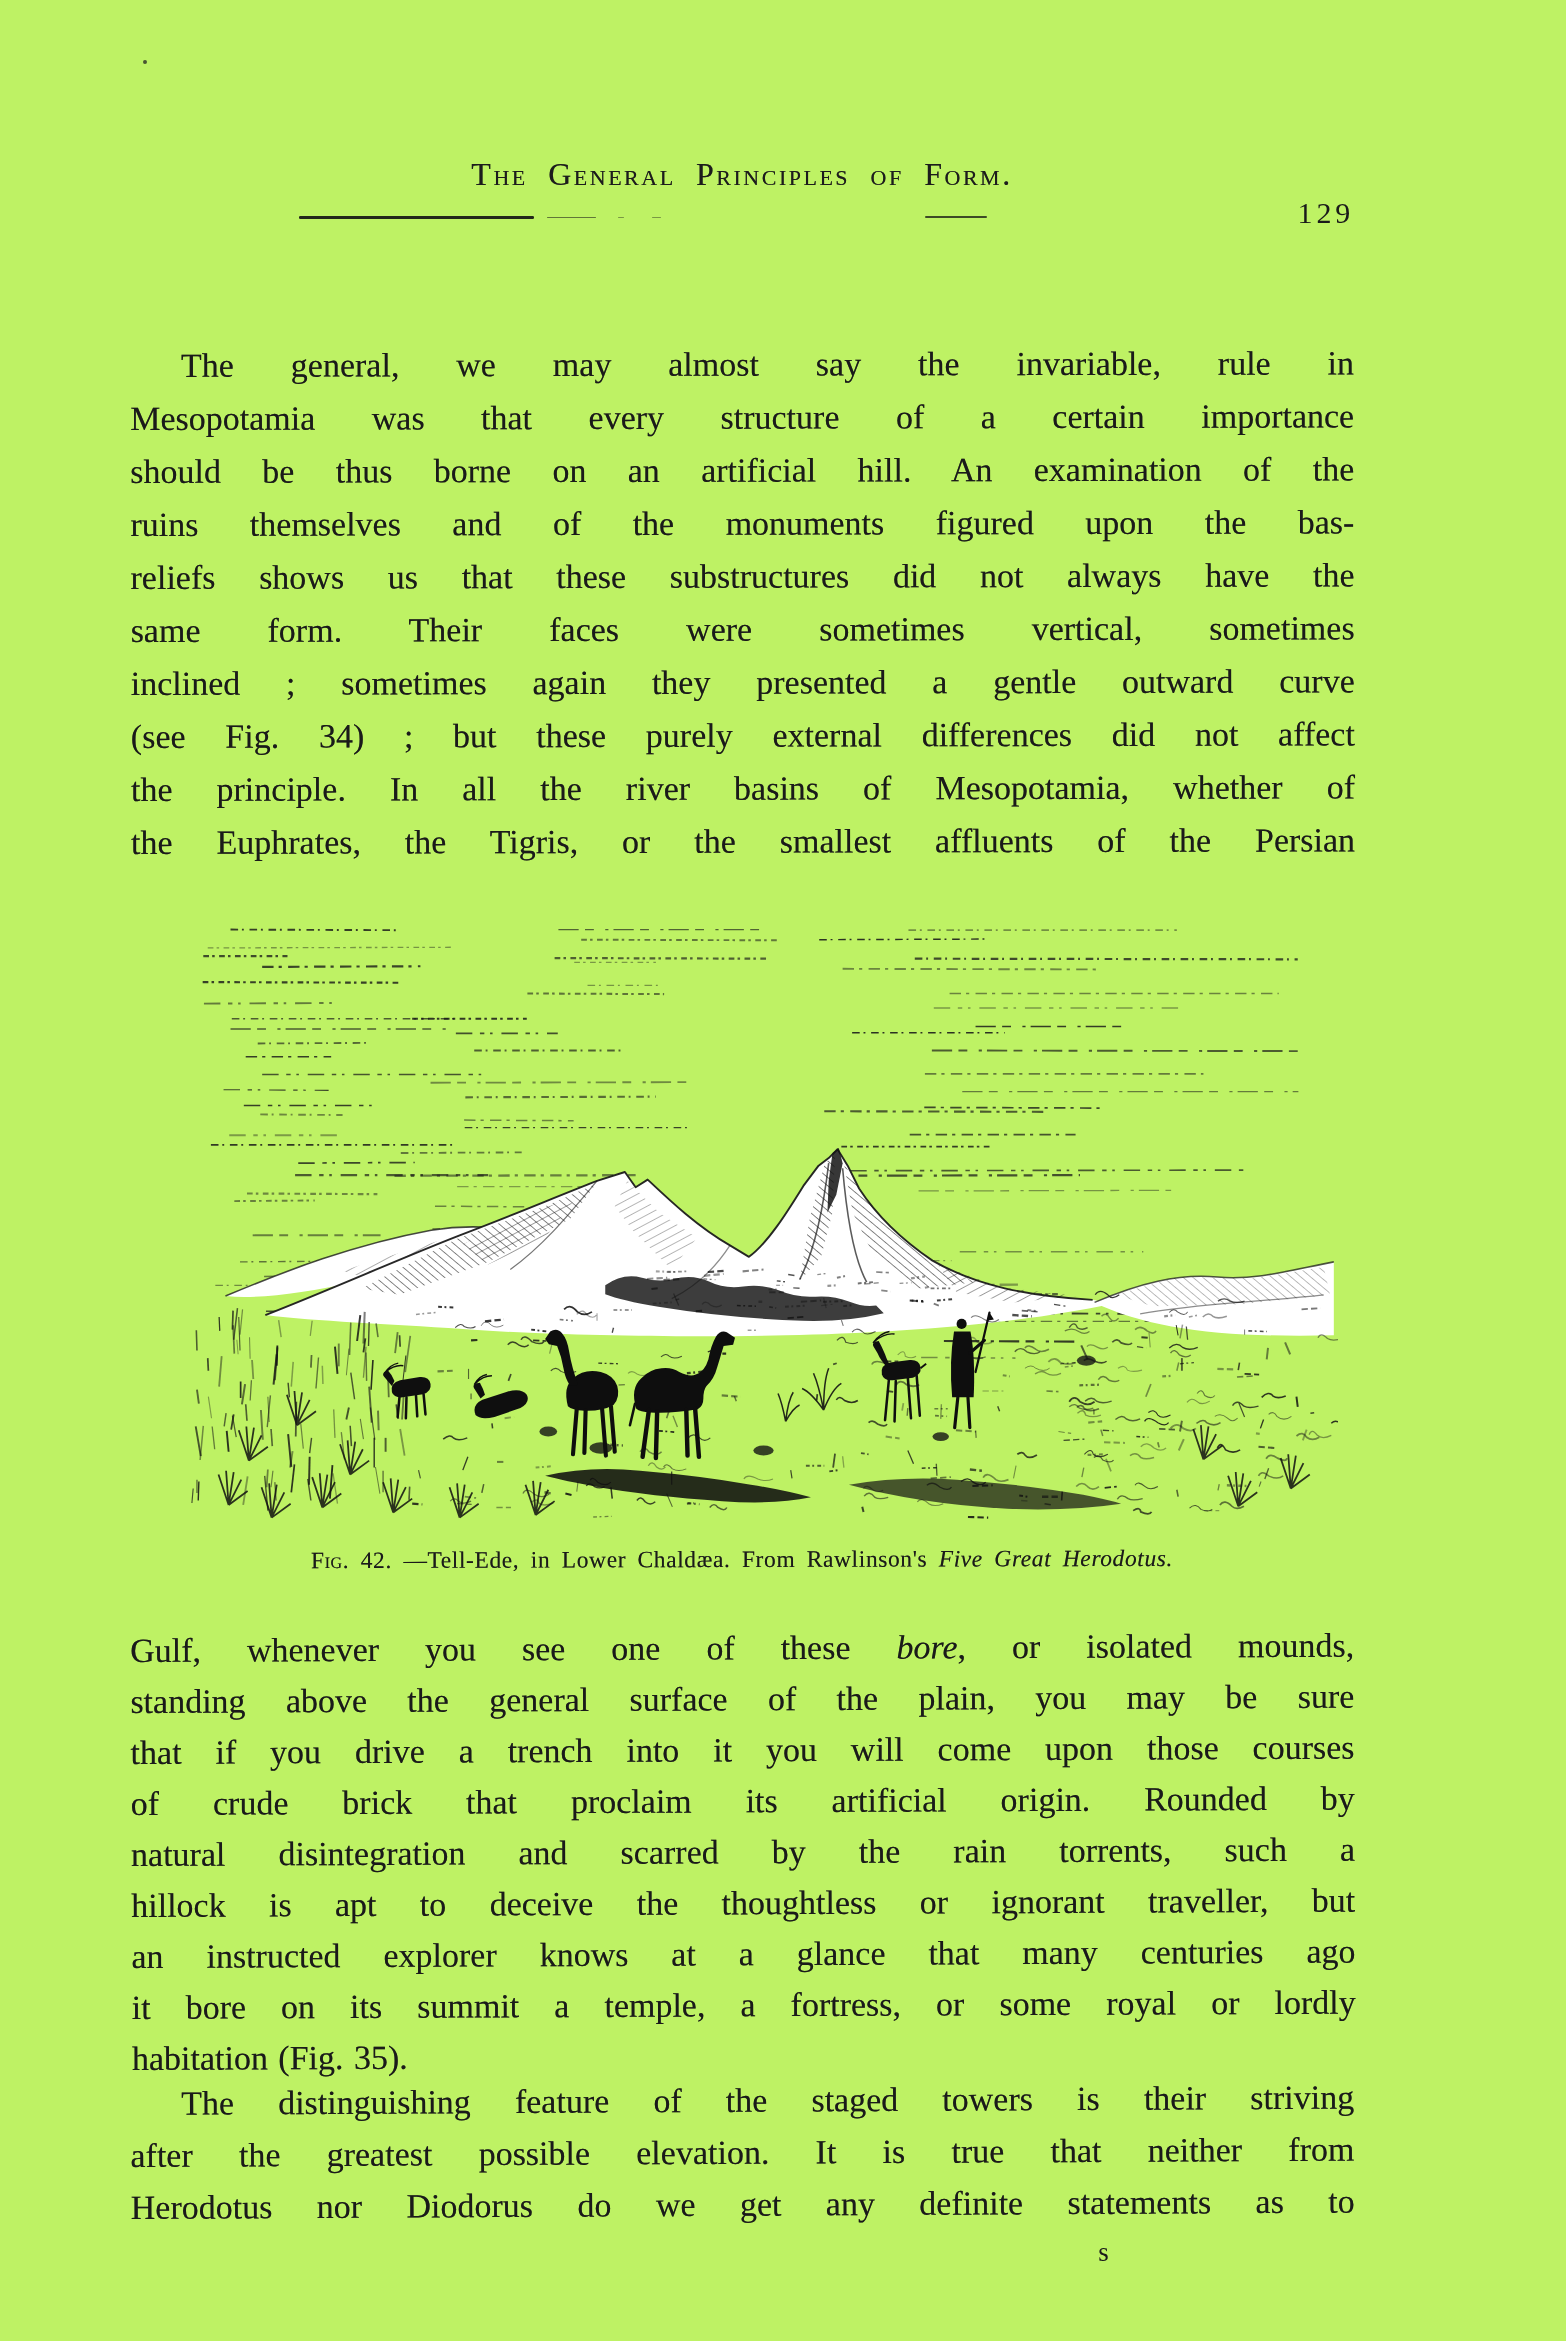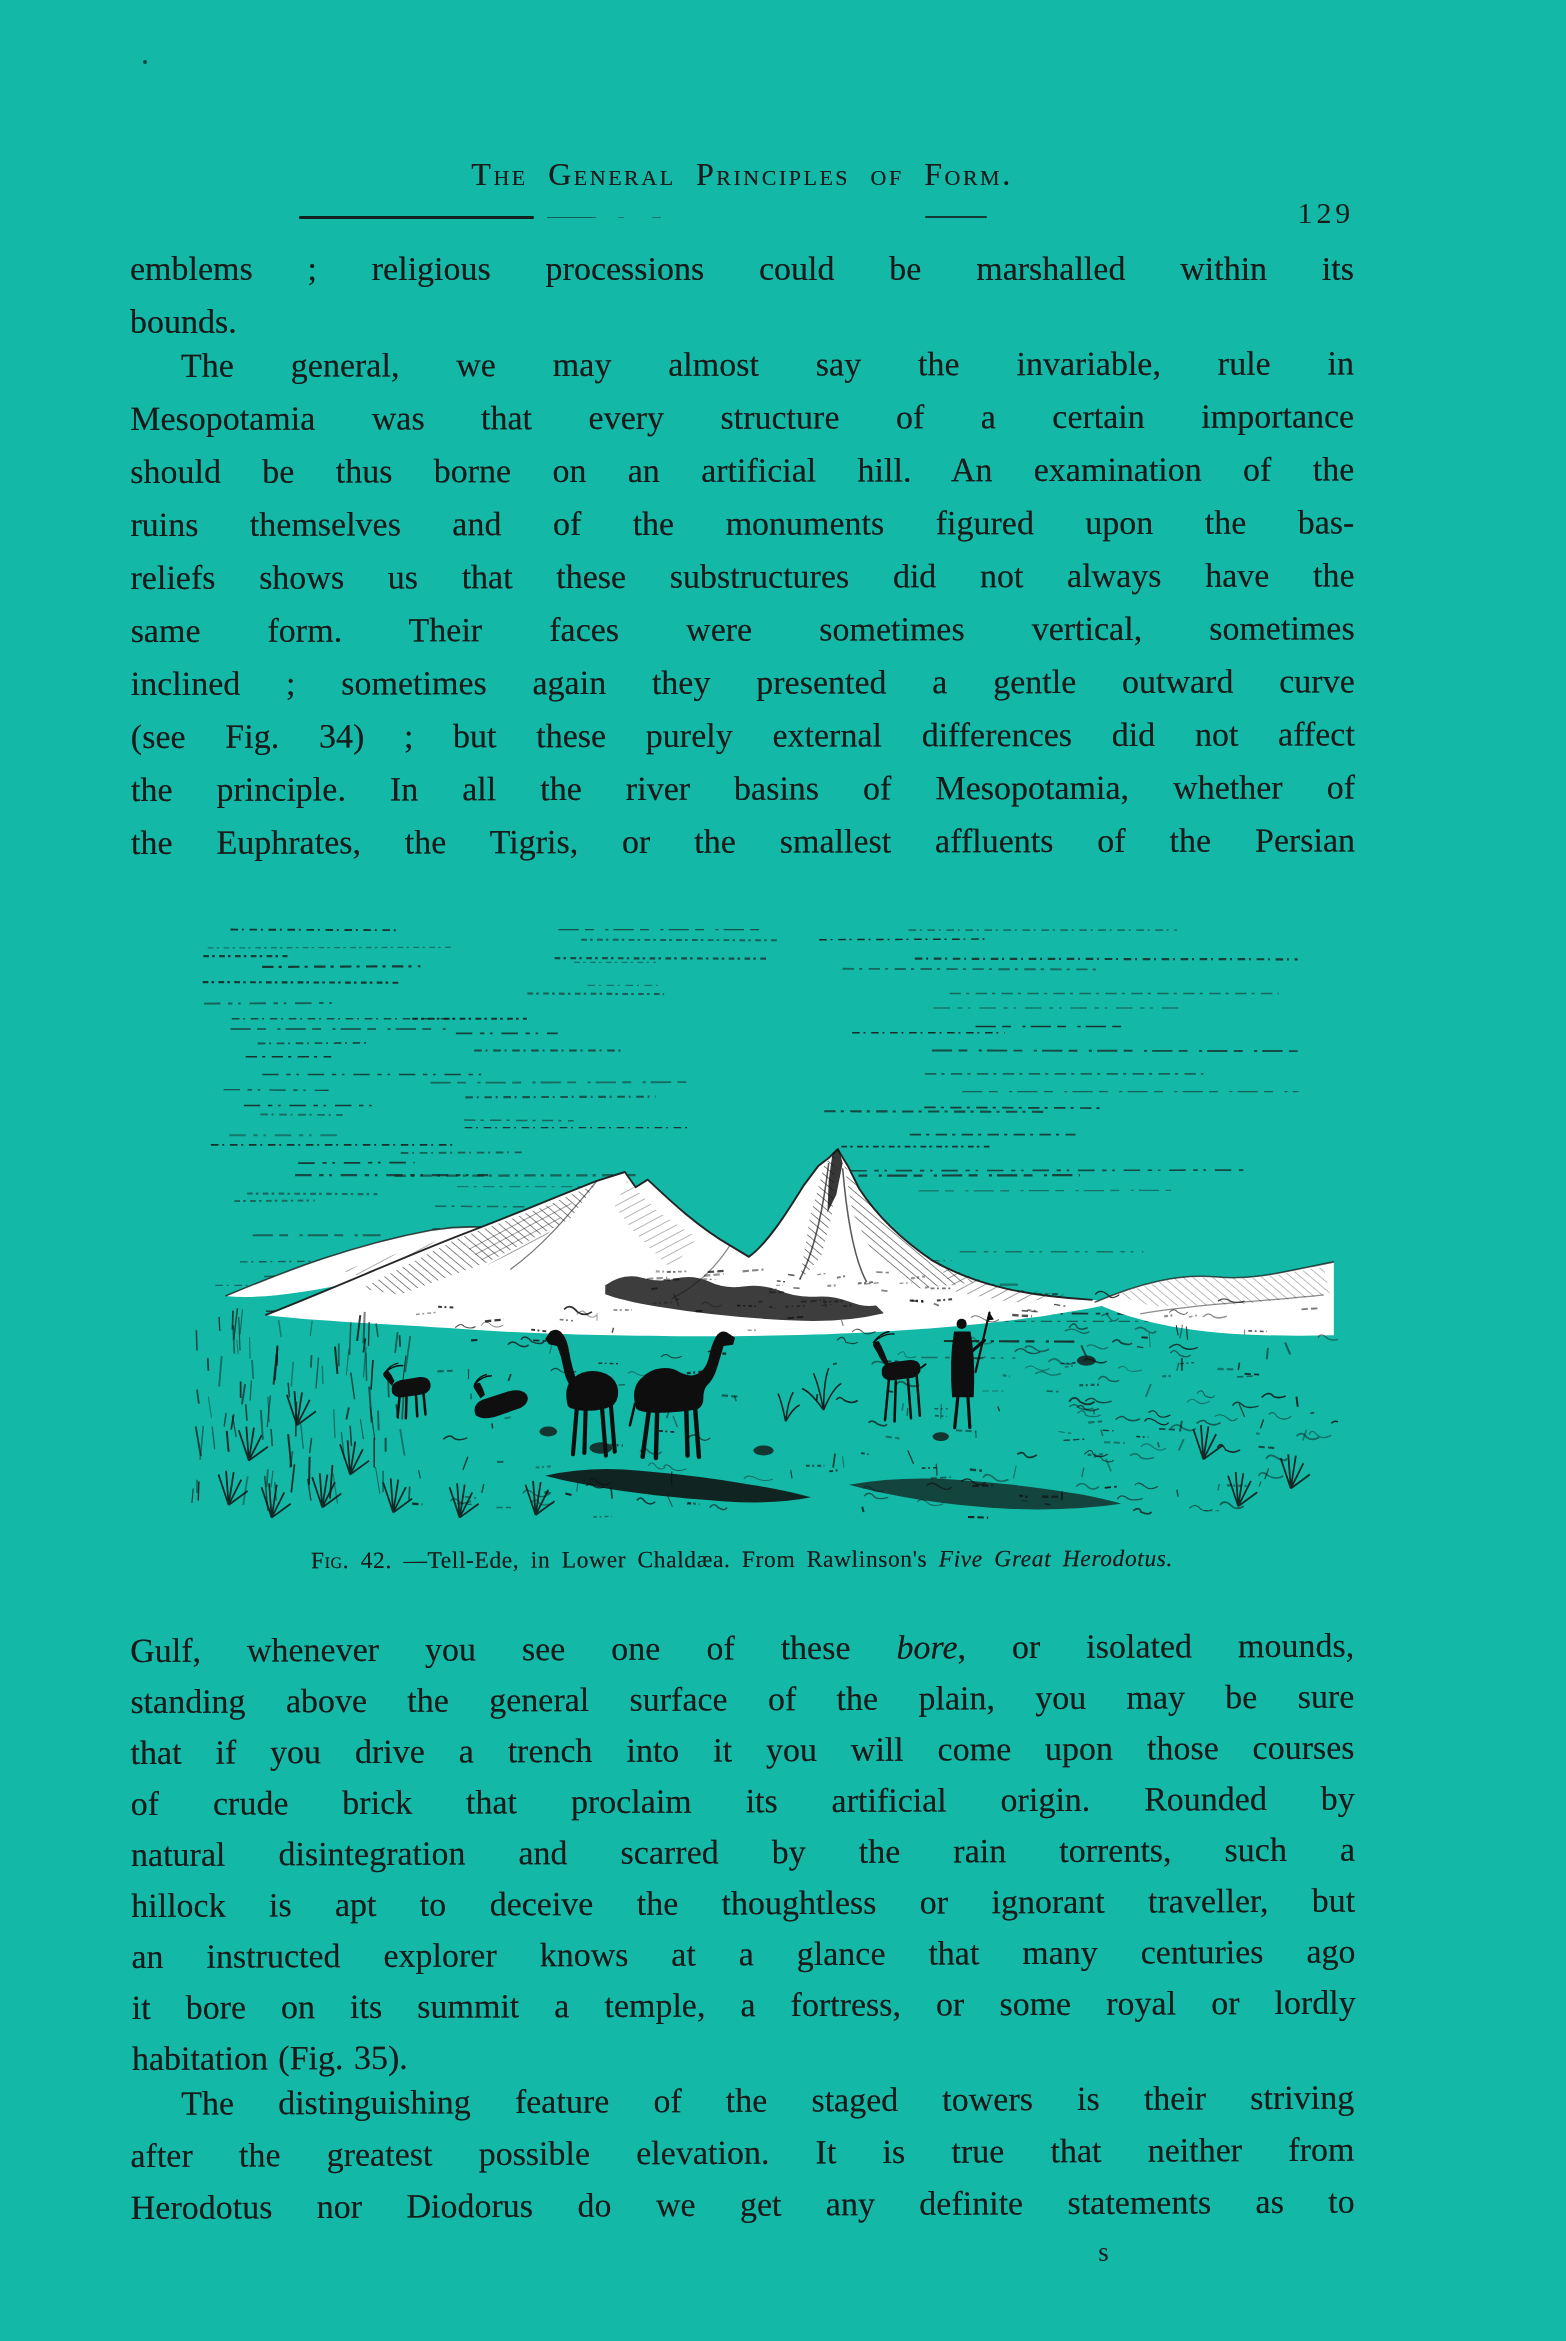--- a/index.html
+++ b/index.html
@@ -1,16 +1,16 @@
 <!DOCTYPE html>
 <html style="font-size:10px"><head>
 <meta charset="utf-8">
 <style>
   html,body{margin:0;padding:0;background:#e8e8e6;}
-  .page{position:relative;width:1567px;height:2342px;margin:0 auto;background:#14b8a6;
+  .page{position:relative;width:1567px;height:2342px;margin:0 auto;background:#bef264;
         font-family:"Liberation Serif","DejaVu Serif",serif;color:#1a1a1a;overflow:hidden;}
   .col{position:absolute;left:130px;width:1224px;}
   .title{top:156px;text-align:center;font-variant:small-caps;font-size:32px;
          letter-spacing:2.5px;word-spacing:10px;color:#1c1c1c;text-shadow:0 0 0.3px rgba(20,20,20,.6);}
   .pageno{position:absolute;left:1227px;width:127px;top:160px;text-align:right;
           font-size:30px;letter-spacing:3.8px;margin-top:36px;}
   .ruleseg{position:absolute;background:#121212;border-radius:1.3px;}
   .speck{position:absolute;left:143px;top:60px;width:3.8px;height:3.8px;background:#222;
          border-radius:50%;opacity:.75;}
   .para{position:absolute;left:130px;width:1224px;font-size:34px;line-height:53px;
@@ -40,24 +40,20 @@
 
   <div class="col title">The General Principles of Form.</div>
   <div class="pageno">129</div>
 
   <div class="ruleseg" style="left:299px;top:216px;width:235px;height:2.5px;opacity:.9;"></div>
   <div class="ruleseg" style="left:547px;top:217px;width:49px;height:1.3px;opacity:.55;"></div>
   <div class="ruleseg" style="left:618px;top:217px;width:6.3px;height:1.3px;opacity:.4;"></div>
   <div class="ruleseg" style="left:652px;top:217px;width:9px;height:1.3px;opacity:.4;"></div>
   <div class="ruleseg" style="left:925px;top:216px;width:62px;height:1.9px;opacity:.75;"></div>
 
-  <div class="para p1">
-    <div class="line">emblems ; religious processions could be marshalled within its</div>
-    <div class="line last">bounds.</div>
-  </div>
 
   <div class="para p2">
     <div class="line ind">The general, we may almost say the invariable, rule in</div>
     <div class="line">Mesopotamia was that every structure of a certain importance</div>
     <div class="line">should be thus borne on an artificial hill.  An examination of the</div>
     <div class="line">ruins themselves and of the monuments figured upon the bas-</div>
     <div class="line">reliefs shows us that these substructures did not always have the</div>
     <div class="line">same form.  Their faces were sometimes vertical, sometimes</div>
     <div class="line">inclined ; sometimes again they presented a gentle outward curve</div>
     <div class="line">(see Fig. 34) ; but these purely external differences did not affect</div>

